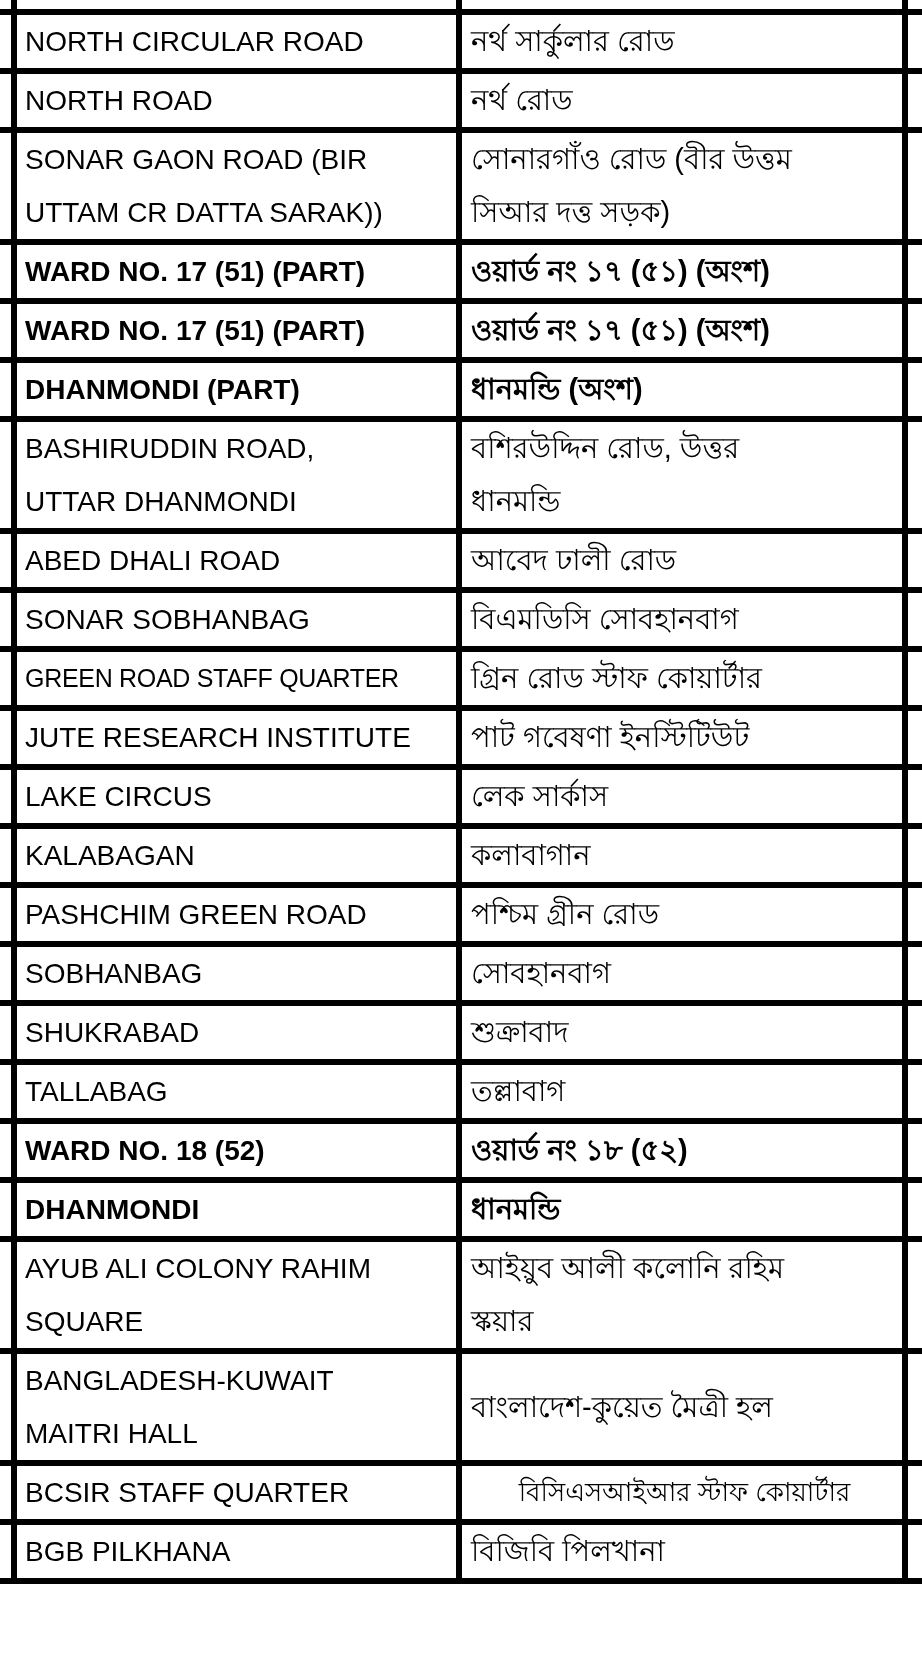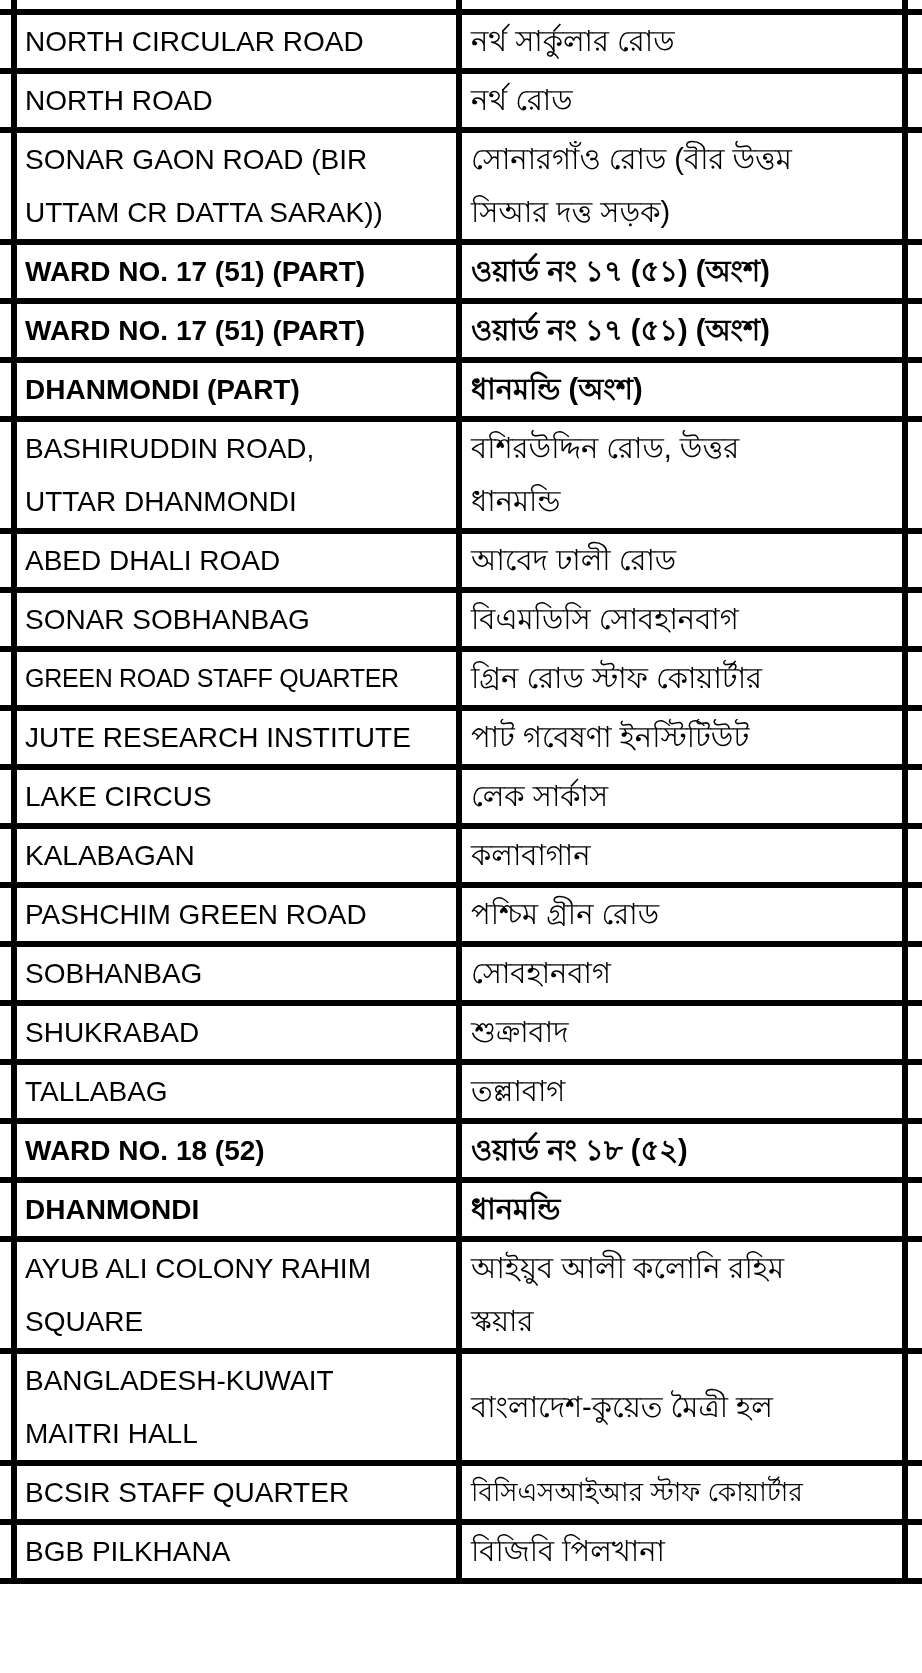--- a/index.html
+++ b/index.html
@@ -42,21 +42,21 @@
     white-space: pre-line;
     letter-spacing: 0px;
   }
   td.bn {
     font-size: 29px;
     line-height: 53px;
     padding: 0 4px 0 9px;
     white-space: pre-line;
   }
   td.en.fit { font-size: 25px; letter-spacing: -0.3px; }
-  td.bn.fit { font-size: 26px; }
+  td.bn.fit { font-size: 26px; text-align: center; }
   tr.bold td.en, tr.bold td.bn { font-weight: 700; }
   td.sliver { padding: 0; }
 </style>
 </head>
 <body>
 
 <div class="page">
   <table class="names">
     <colgroup>
       <col style="width:14px">

